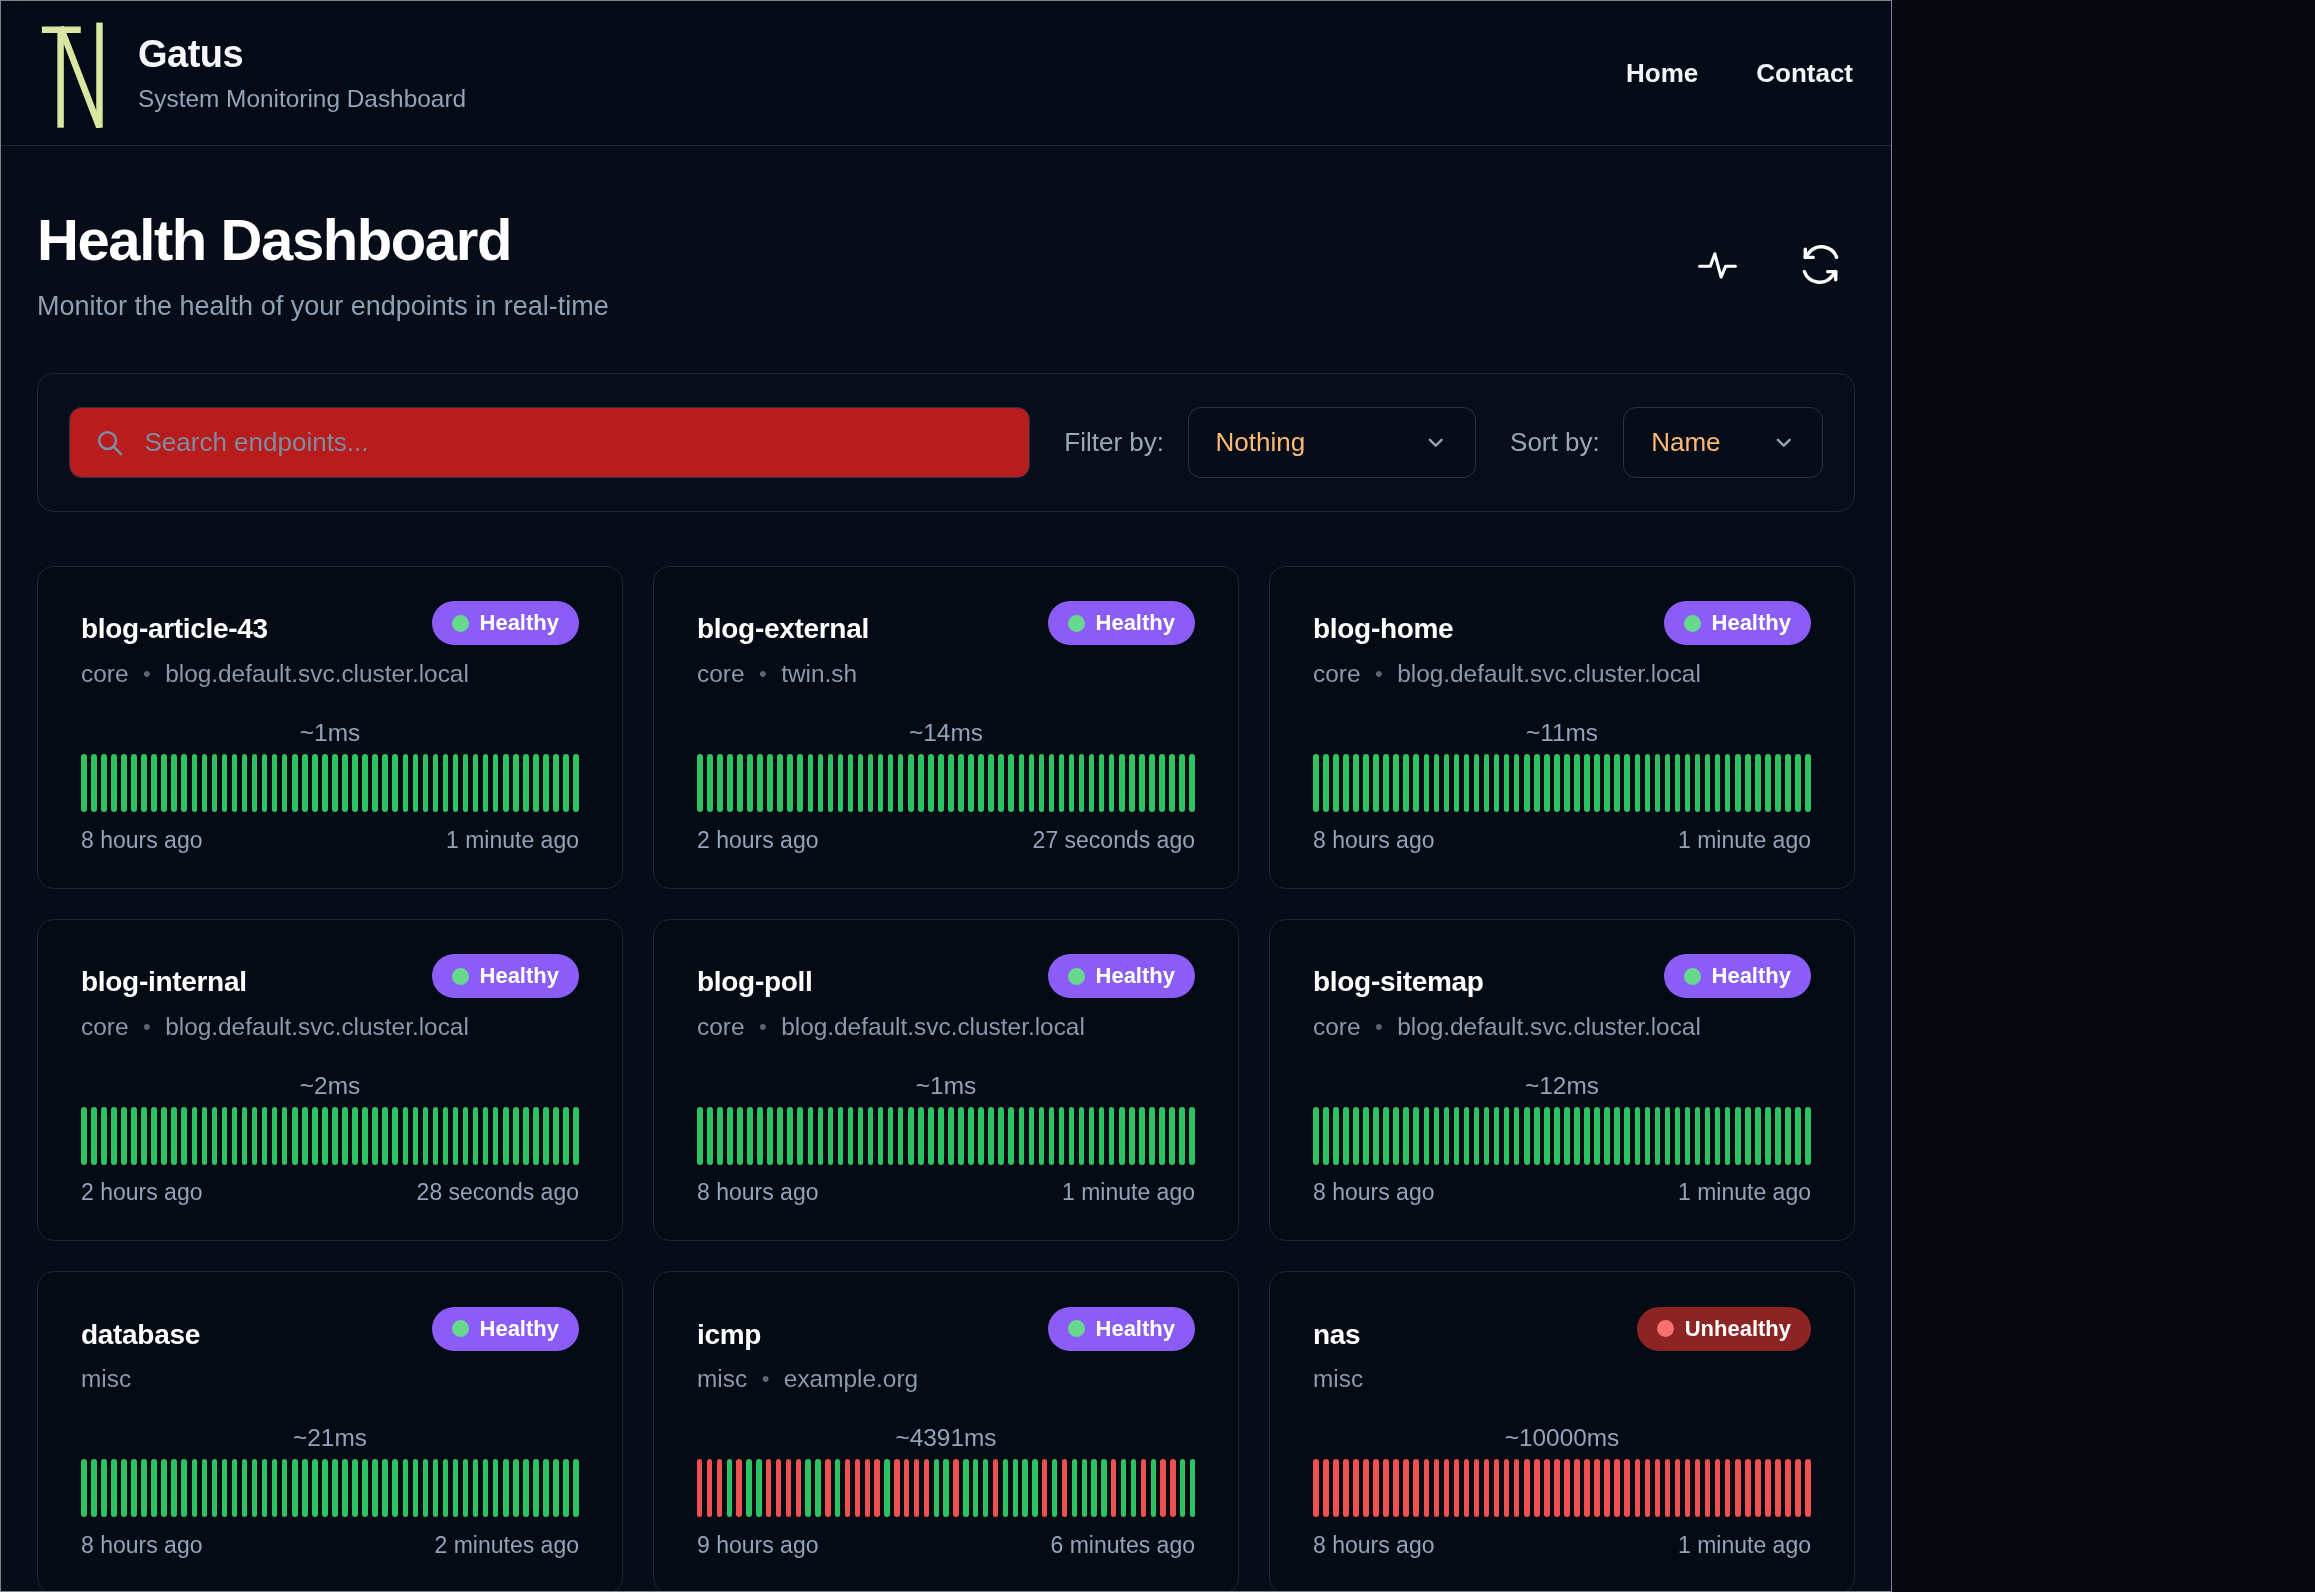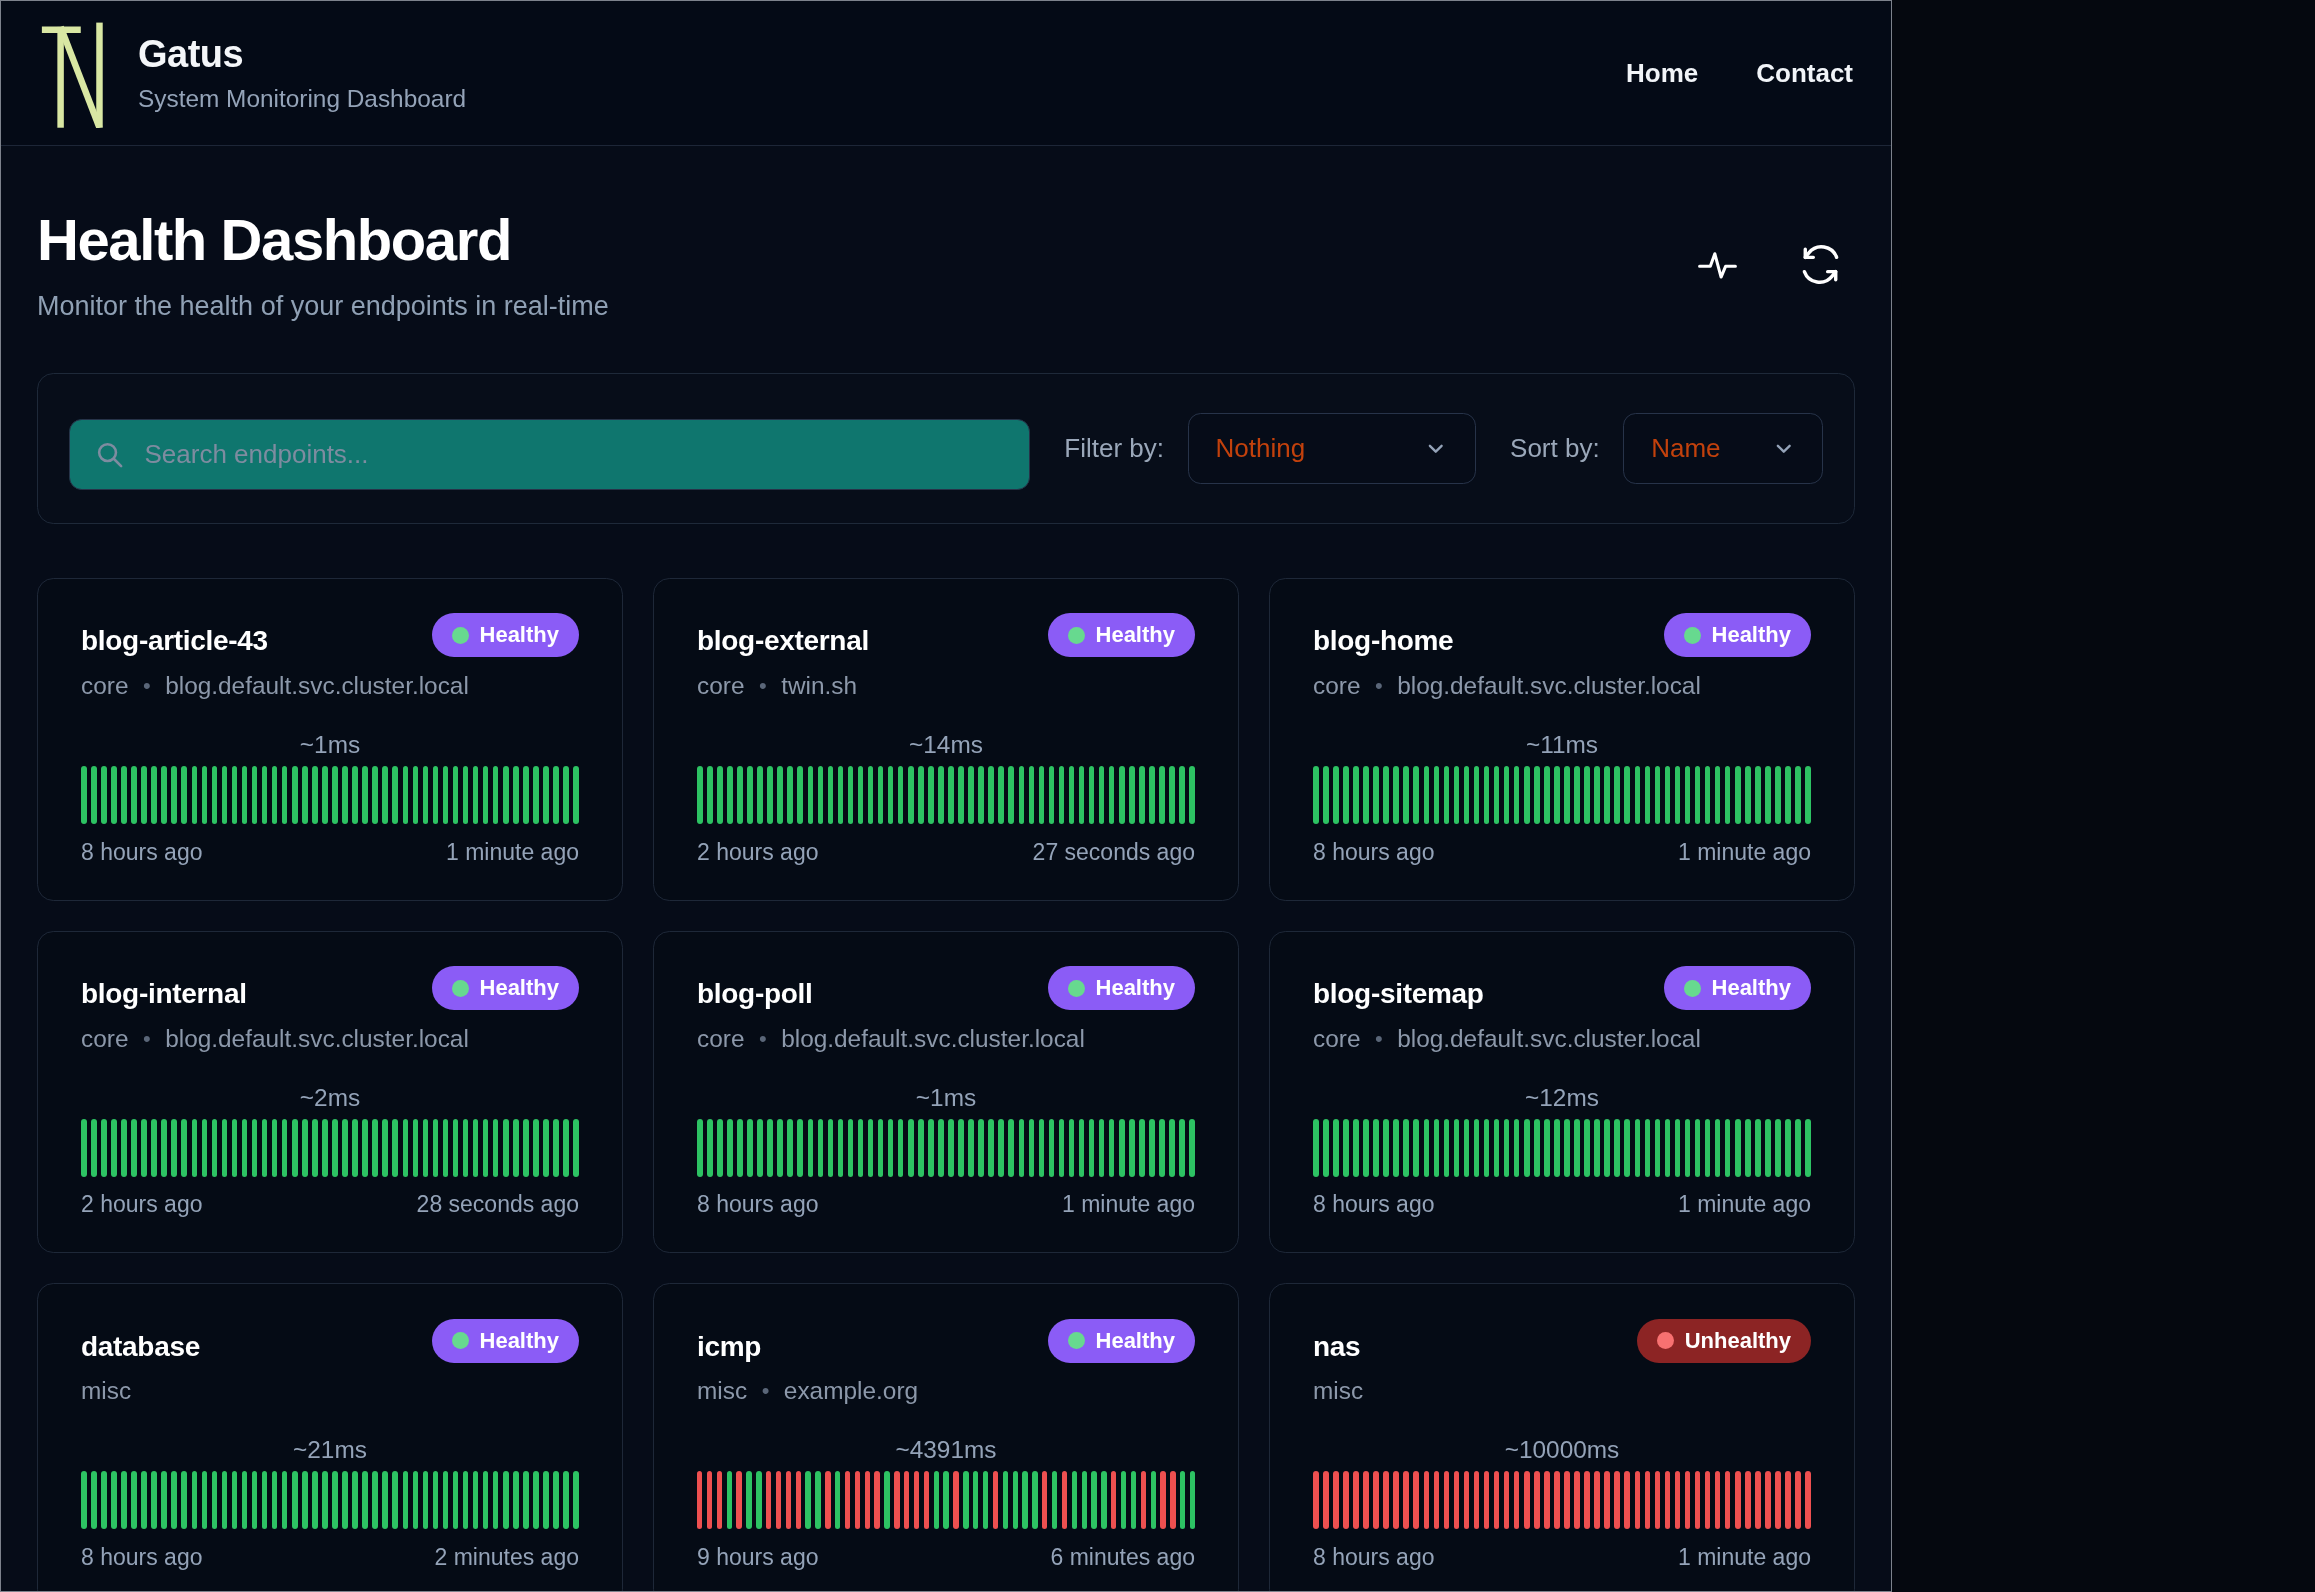--- a/index.html
+++ b/index.html
@@ -45,36 +45,35 @@
     padding: 33px 31px;
     display: flex; align-items: center; gap: 23.5px;
   }
   .search-box {
     flex: 1;
     height: 71px;
     border: 1.8px solid #273349;
     border-radius: 12.7px;
     display: flex; align-items: center;
     padding: 0 23.5px; gap: 20px;
-    background: #0f766e;
-    margin-top: 12px;
+    background: #b91c1c;
   }
   .search-box svg { width: 31px; height: 31px; flex: 0 0 auto; }
   .search-box input {
     flex: 1; background: transparent; border: none; outline: none;
     color: #e5eaf1; font-size: 26px; font-family: inherit;
   }
   .search-box input::placeholder { color: #7e8ca0; }
   .ctl-label { color: #9aa7b9; font-size: 26px; white-space: nowrap; margin-left: 11px; }
   .select {
     height: 71px; border: 1.8px solid #273349; border-radius: 12.7px;
     background: #060c18; display: flex; align-items: center;
     padding: 0 27px; gap: 51px; cursor: pointer;
   }
-  .select .sel-value { color: #c2410c; font-size: 26px; }
+  .select .sel-value { color: #fdba74; font-size: 26px; }
   .select svg { width: 23.5px; height: 23.5px; }
   .select.filter { min-width: 288px; justify-content: space-between; }
   .select.sort  { min-width: 181px; justify-content: space-between; }
   
   .grid {
     margin-top: 54px;
     display: grid;
     grid-template-columns: repeat(3, 1fr);
     gap: 30px;
   }

